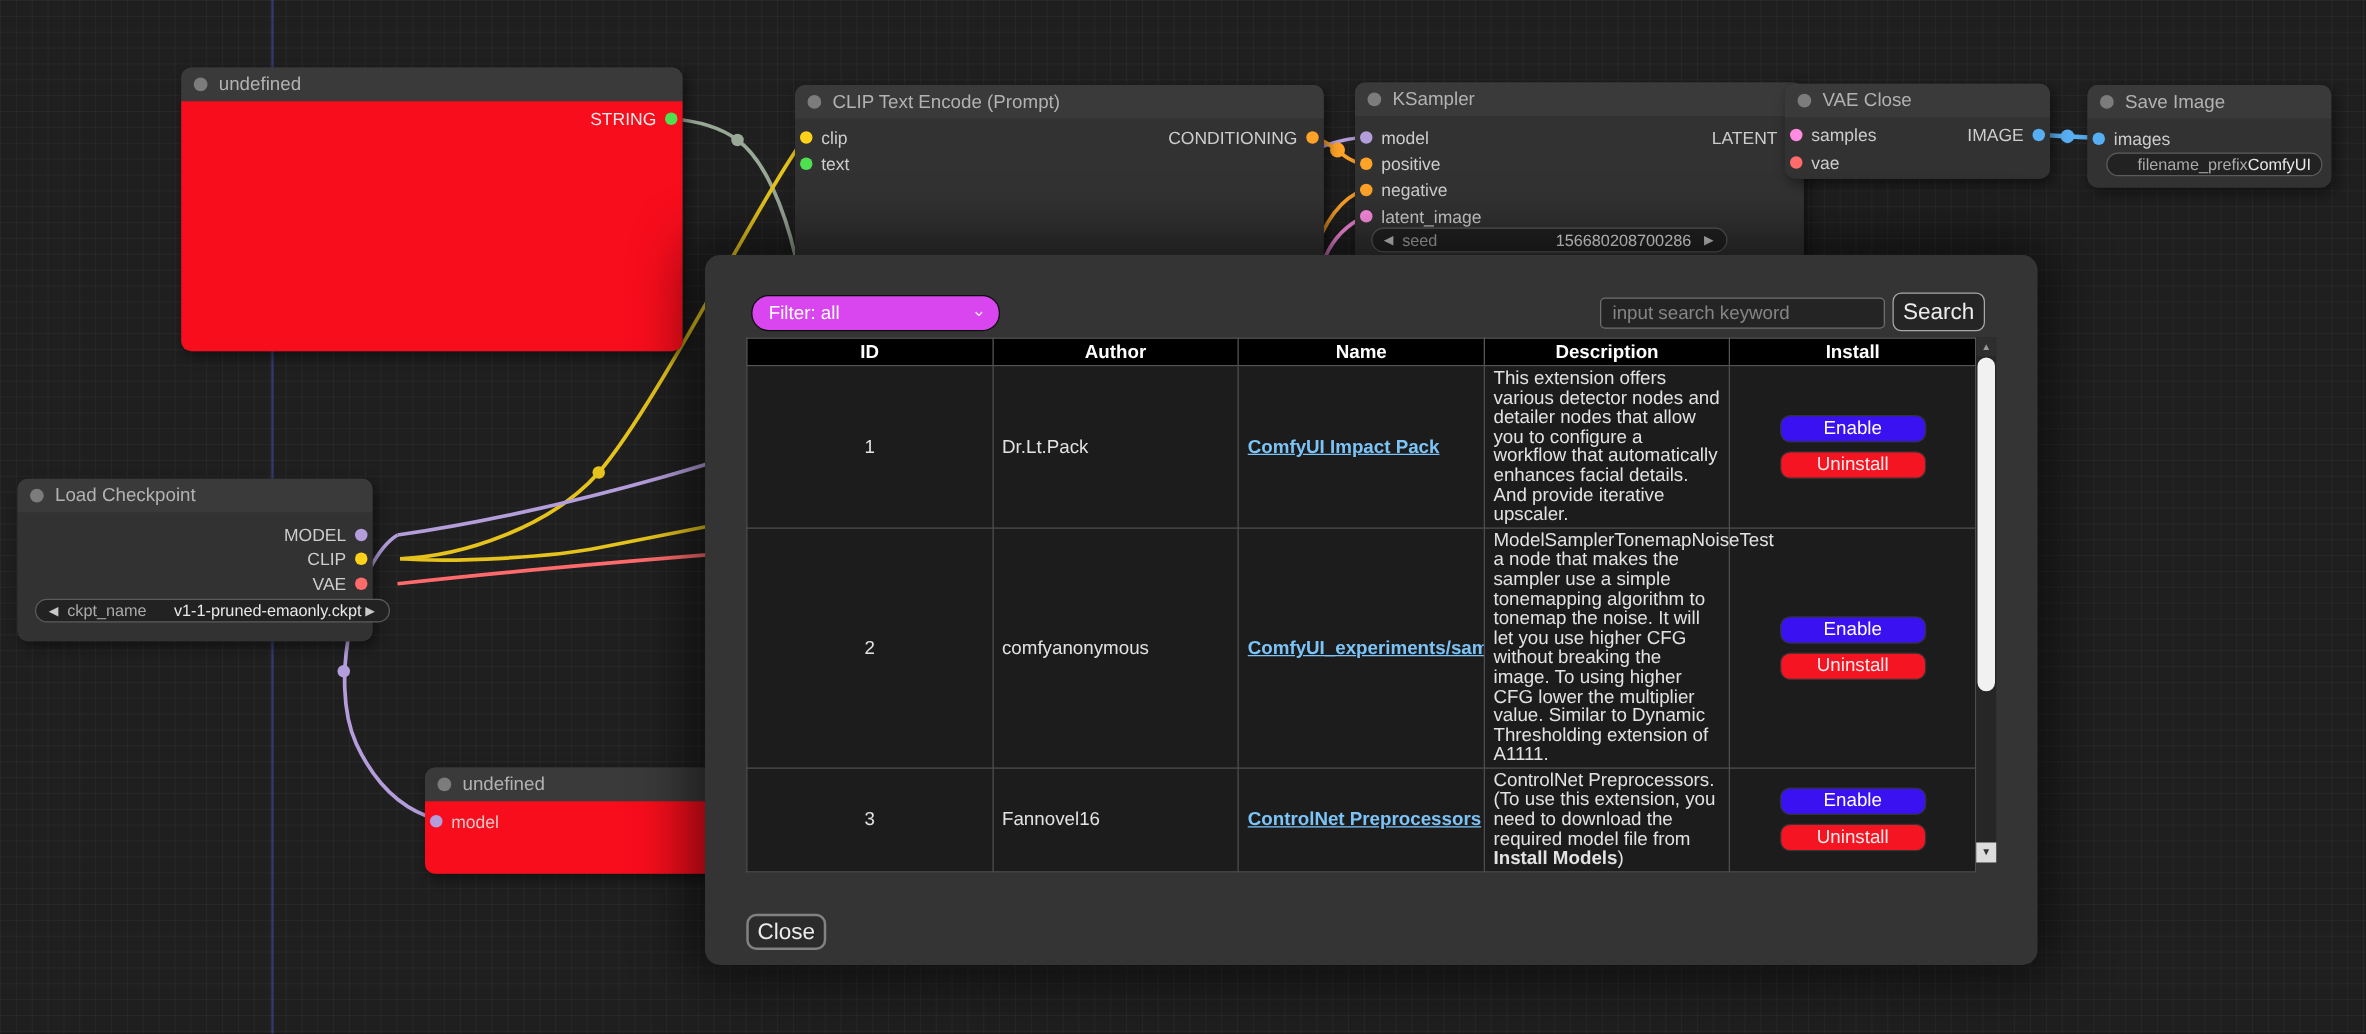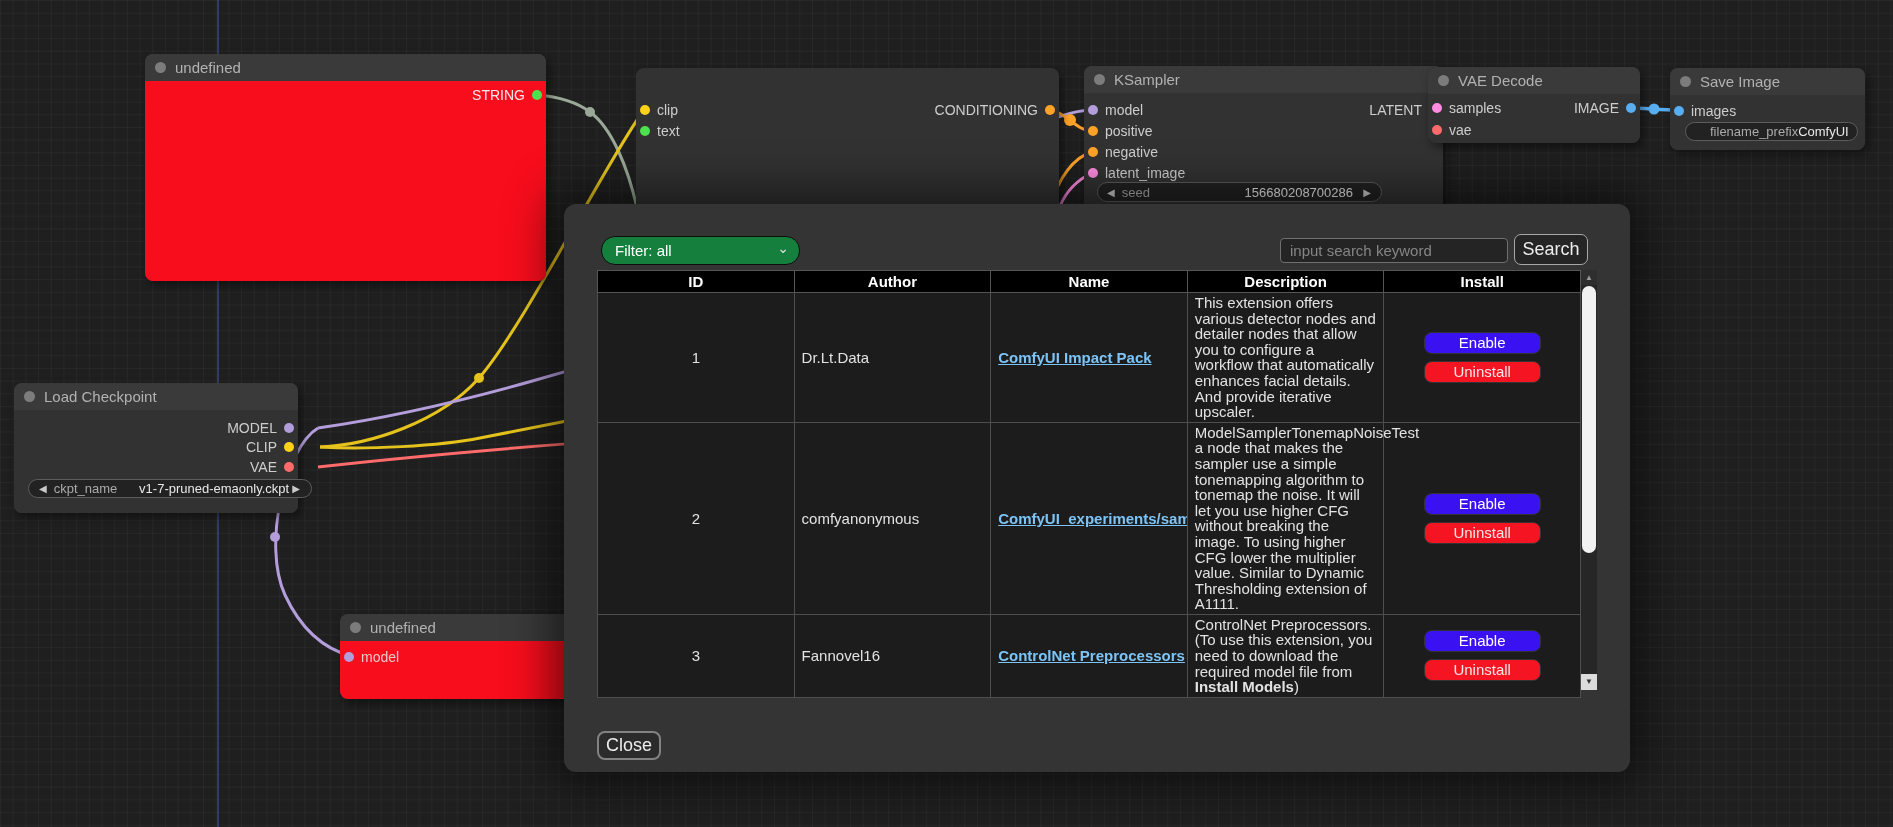--- a/index.html
+++ b/index.html
@@ -57,21 +57,21 @@
   .widget .wval { color:#e8e8e8; white-space:nowrap; }
 
   
   #modal {
     position:absolute; left:564px; top:204px; width:1066px; height:568px;
     background:#343434; border-radius:12px;
     box-shadow:0 0 45px 12px rgba(0,0,0,0.55);
   }
   #filter-wrap { position:absolute; left:37px; top:32px; width:199px; height:29px; }
   #filter-select {
-    width:100%; height:100%; background:#15803d; color:#fff; font-size:15px;
+    width:100%; height:100%; background:#d946ef; color:#fff; font-size:15px;
     border:1px solid #0d0d0d; border-radius:14px; padding:0 26px 0 13px;
     appearance:none; -webkit-appearance:none; font-family:"Liberation Sans",sans-serif;
   }
   #filter-chevron { position:absolute; right:11px; top:4px; color:#dedede; font-size:14px; pointer-events:none; }
 
   #search-input {
     position:absolute; left:716px; top:34px; width:228px; height:25px;
     background:#242424; border:1px solid #6f6f6f; border-radius:4px;
     color:#ddd; font-size:15px; padding:0 9px; font-family:"Liberation Sans",sans-serif;
   }
@@ -154,20 +154,24 @@
     </div>
     <div class="nbody red">
       <div class="slot out" style="top:7px;">
         <span class="slabel" style="color:#f2eaea;">STRING</span>
         <span class="dot text"></span>
       </div>
     </div>
   </div>
 
   <div class="node" style="left:636px; top:68px; width:423px; height:160px;">
+    <div class="ntitle">
+      <span class="ncircle"></span>
+      <span class="ntext">CLIP Text Encode (Prompt)</span>
+    </div>
     <div class="nbody">
       <div class="slot in" style="top:8px;">
         <span class="dot clip"></span>
         <span class="slabel">clip</span>
       </div>
       <div class="slot in" style="top:29px;">
         <span class="dot text"></span>
         <span class="slabel">text</span>
       </div>
       <div class="slot out" style="top:8px;">
@@ -208,21 +212,21 @@
         <span class="wname">seed</span>
         <span class="wval" style="margin-left:auto; margin-right:28px;">156680208700286</span>
         <span class="warr" style="position:absolute; right:10px;">▶</span>
       </div>
     </div>
   </div>
 
   <div class="node" style="left:1428px; top:67px; width:212px; height:76px;">
     <div class="ntitle">
       <span class="ncircle"></span>
-      <span class="ntext">VAE Decode</span>
+      <span class="ntext">VAE Close</span>
     </div>
     <div class="nbody">
       <div class="slot in" style="top:7px;">
         <span class="dot latent"></span>
         <span class="slabel">samples</span>
       </div>
       <div class="slot in" style="top:29px;">
         <span class="dot vae"></span>
         <span class="slabel">vae</span>
       </div>
@@ -264,21 +268,21 @@
         <span class="slabel">CLIP</span>
         <span class="dot clip"></span>
       </div>
       <div class="slot out" style="top:50px;">
         <span class="slabel">VAE</span>
         <span class="dot vae"></span>
       </div>
       <div class="widget" style="left:14px; top:69px; width:284px; height:19px;">
         <span class="warr" style="margin-left:10px;">◀</span>
         <span class="wname">ckpt_name</span>
-        <span class="wval" style="margin:0 auto;">v1-7-pruned-emaonly.ckpt</span>
+        <span class="wval" style="margin:0 auto;">v1-1-pruned-emaonly.ckpt</span>
         <span class="warr" style="position:absolute; right:11px;">▶</span>
       </div>
     </div>
   </div>
 
   <div class="node" style="left:340px; top:614px; width:290px; height:85px;">
     <div class="ntitle">
       <span class="ncircle"></span>
       <span class="ntext">undefined</span>
     </div>
@@ -309,21 +313,21 @@
             <th>ID</th>
             <th>Author</th>
             <th>Name</th>
             <th>Description</th>
             <th>Install</th>
           </tr>
         </thead>
       <tbody id="ext-body">
           <tr style="height: 74px;">
             <td class="cell-id">1</td>
-            <td class="cell-author">Dr.Lt.Data</td>
+            <td class="cell-author">Dr.Lt.Pack</td>
             <td class="cell-name"><a>ComfyUI Impact Pack</a></td>
             <td class="cell-desc"><span>This extension offers various detector nodes and detailer nodes that allow you to configure a workflow that automatically enhances facial details. And provide iterative upscaler.</span></td>
             <td class="cell-install">
               <div class="btn-stack">
                 <button class="enable-btn">Enable</button>
                 <button class="uninstall-btn">Uninstall</button>
               </div>
             </td>
           </tr>
           <tr style="height: 93px;">

